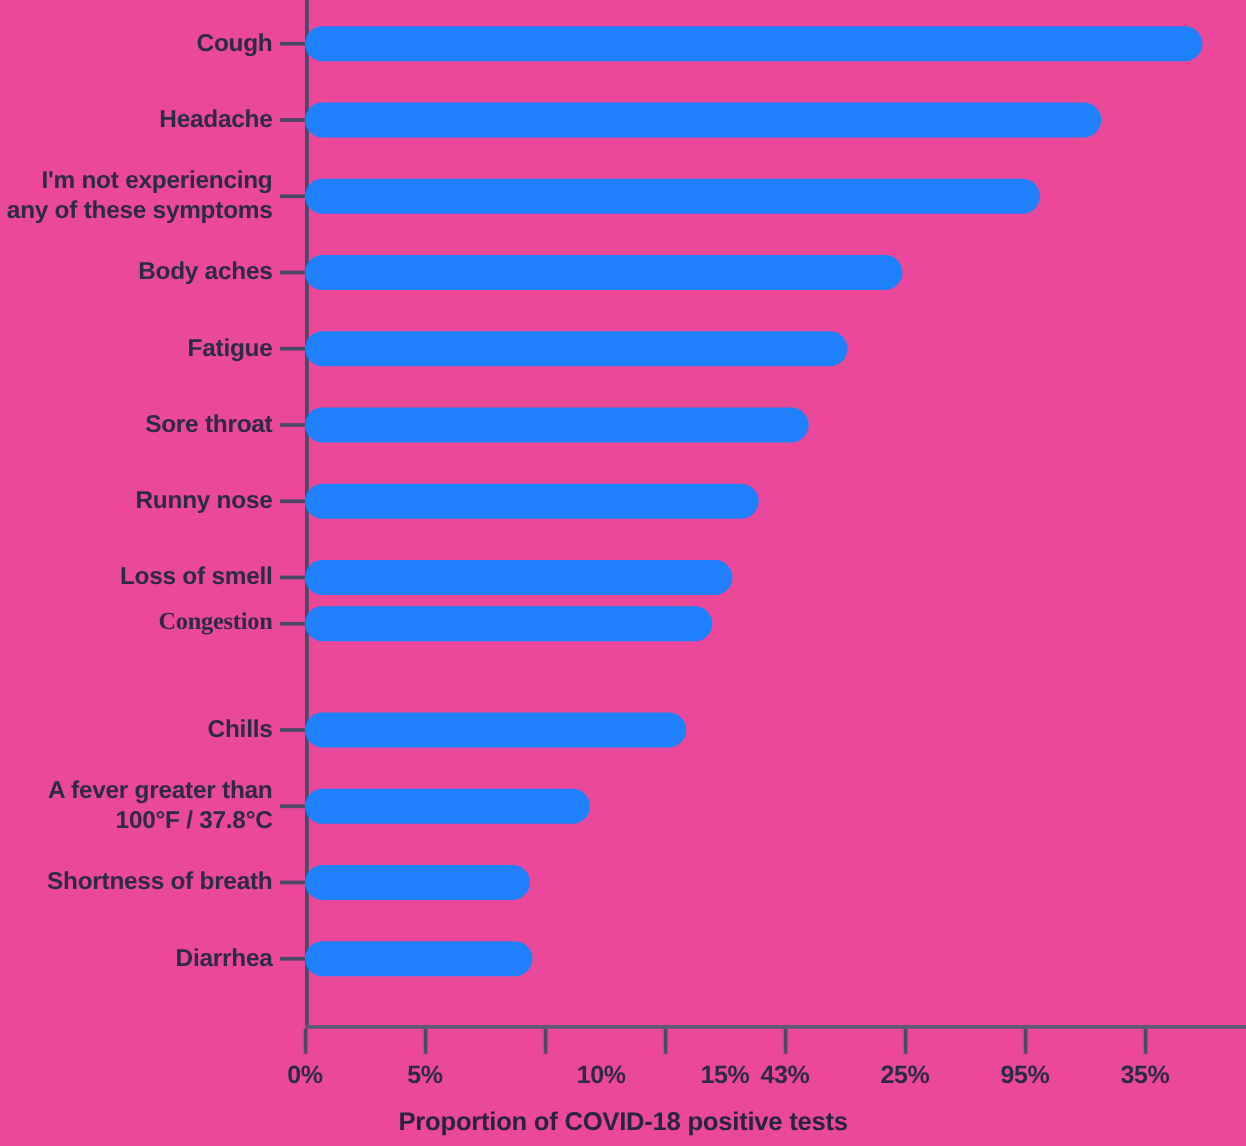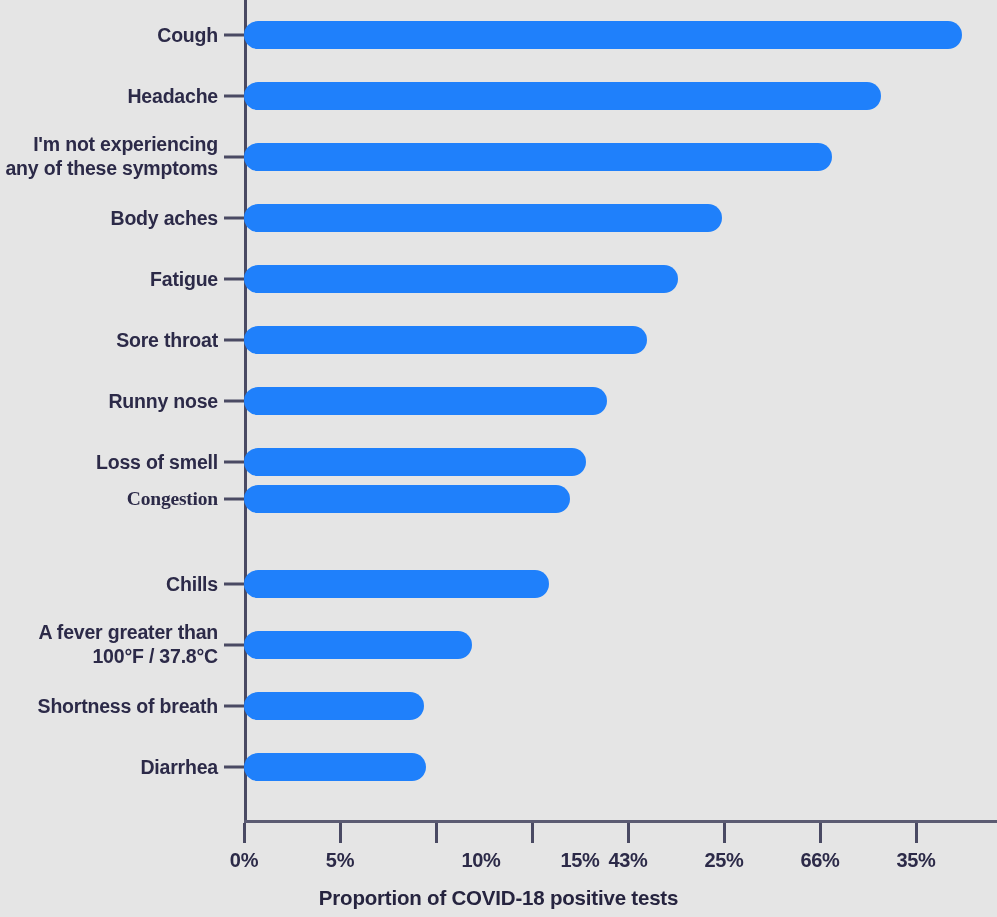--- a/index.html
+++ b/index.html
@@ -11,21 +11,21 @@
     width: 997px;
     height: 917px;
     font-family: "Liberation Sans", sans-serif;
     overflow: hidden;
   }
 
   #chart-root {
     position: relative;
     width: 997px;
     height: 917px;
-    background: #e5e5e5;
+    background: #ec4899;
   }
 
   
   .plot-area {
     position: absolute;
     left: 0;
     top: 0;
     width: 997px;
     height: 820px;
   }
@@ -209,19 +209,19 @@
       <div class="x-tick-label" style="left: 340px;">5%</div>
       <div class="x-tick" style="left: 436px;"></div>
       <div class="x-tick-label" style="left: 436px; margin-left: 45px;">10%</div>
       <div class="x-tick" style="left: 532px;"></div>
       <div class="x-tick-label" style="left: 532px; margin-left: 48px;">15%</div>
       <div class="x-tick" style="left: 628px;"></div>
       <div class="x-tick-label" style="left: 628px;">43%</div>
       <div class="x-tick" style="left: 724px;"></div>
       <div class="x-tick-label" style="left: 724px;">25%</div>
       <div class="x-tick" style="left: 820px;"></div>
-      <div class="x-tick-label" style="left: 820px;">66%</div>
+      <div class="x-tick-label" style="left: 820px;">95%</div>
       <div class="x-tick" style="left: 916px;"></div>
       <div class="x-tick-label" style="left: 916px;">35%</div>
     </div>
 
   <div class="axis-title">Proportion of COVID-18 positive tests</div>
 </div>
 
 </body></html>

